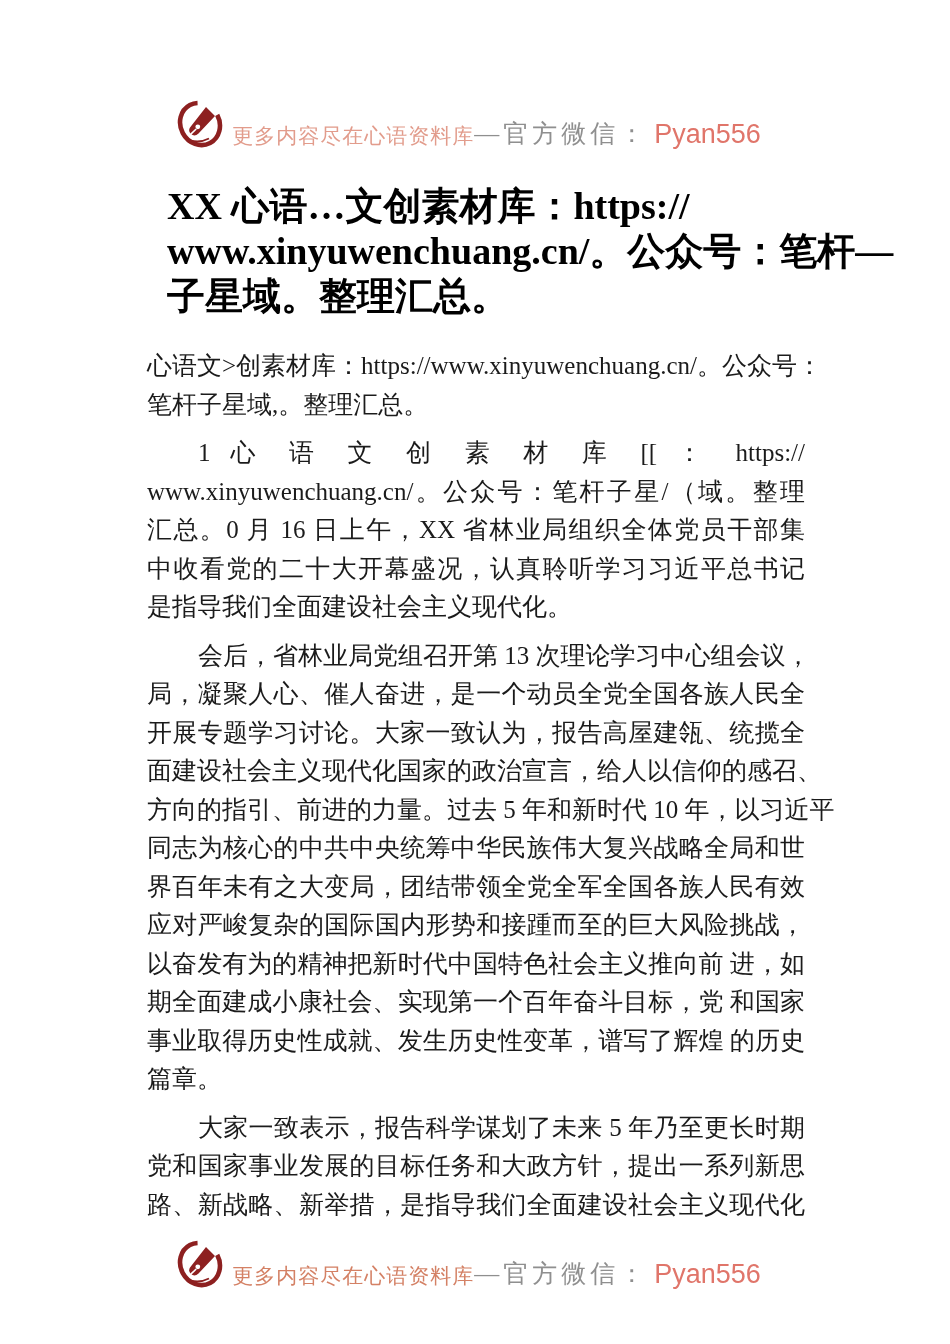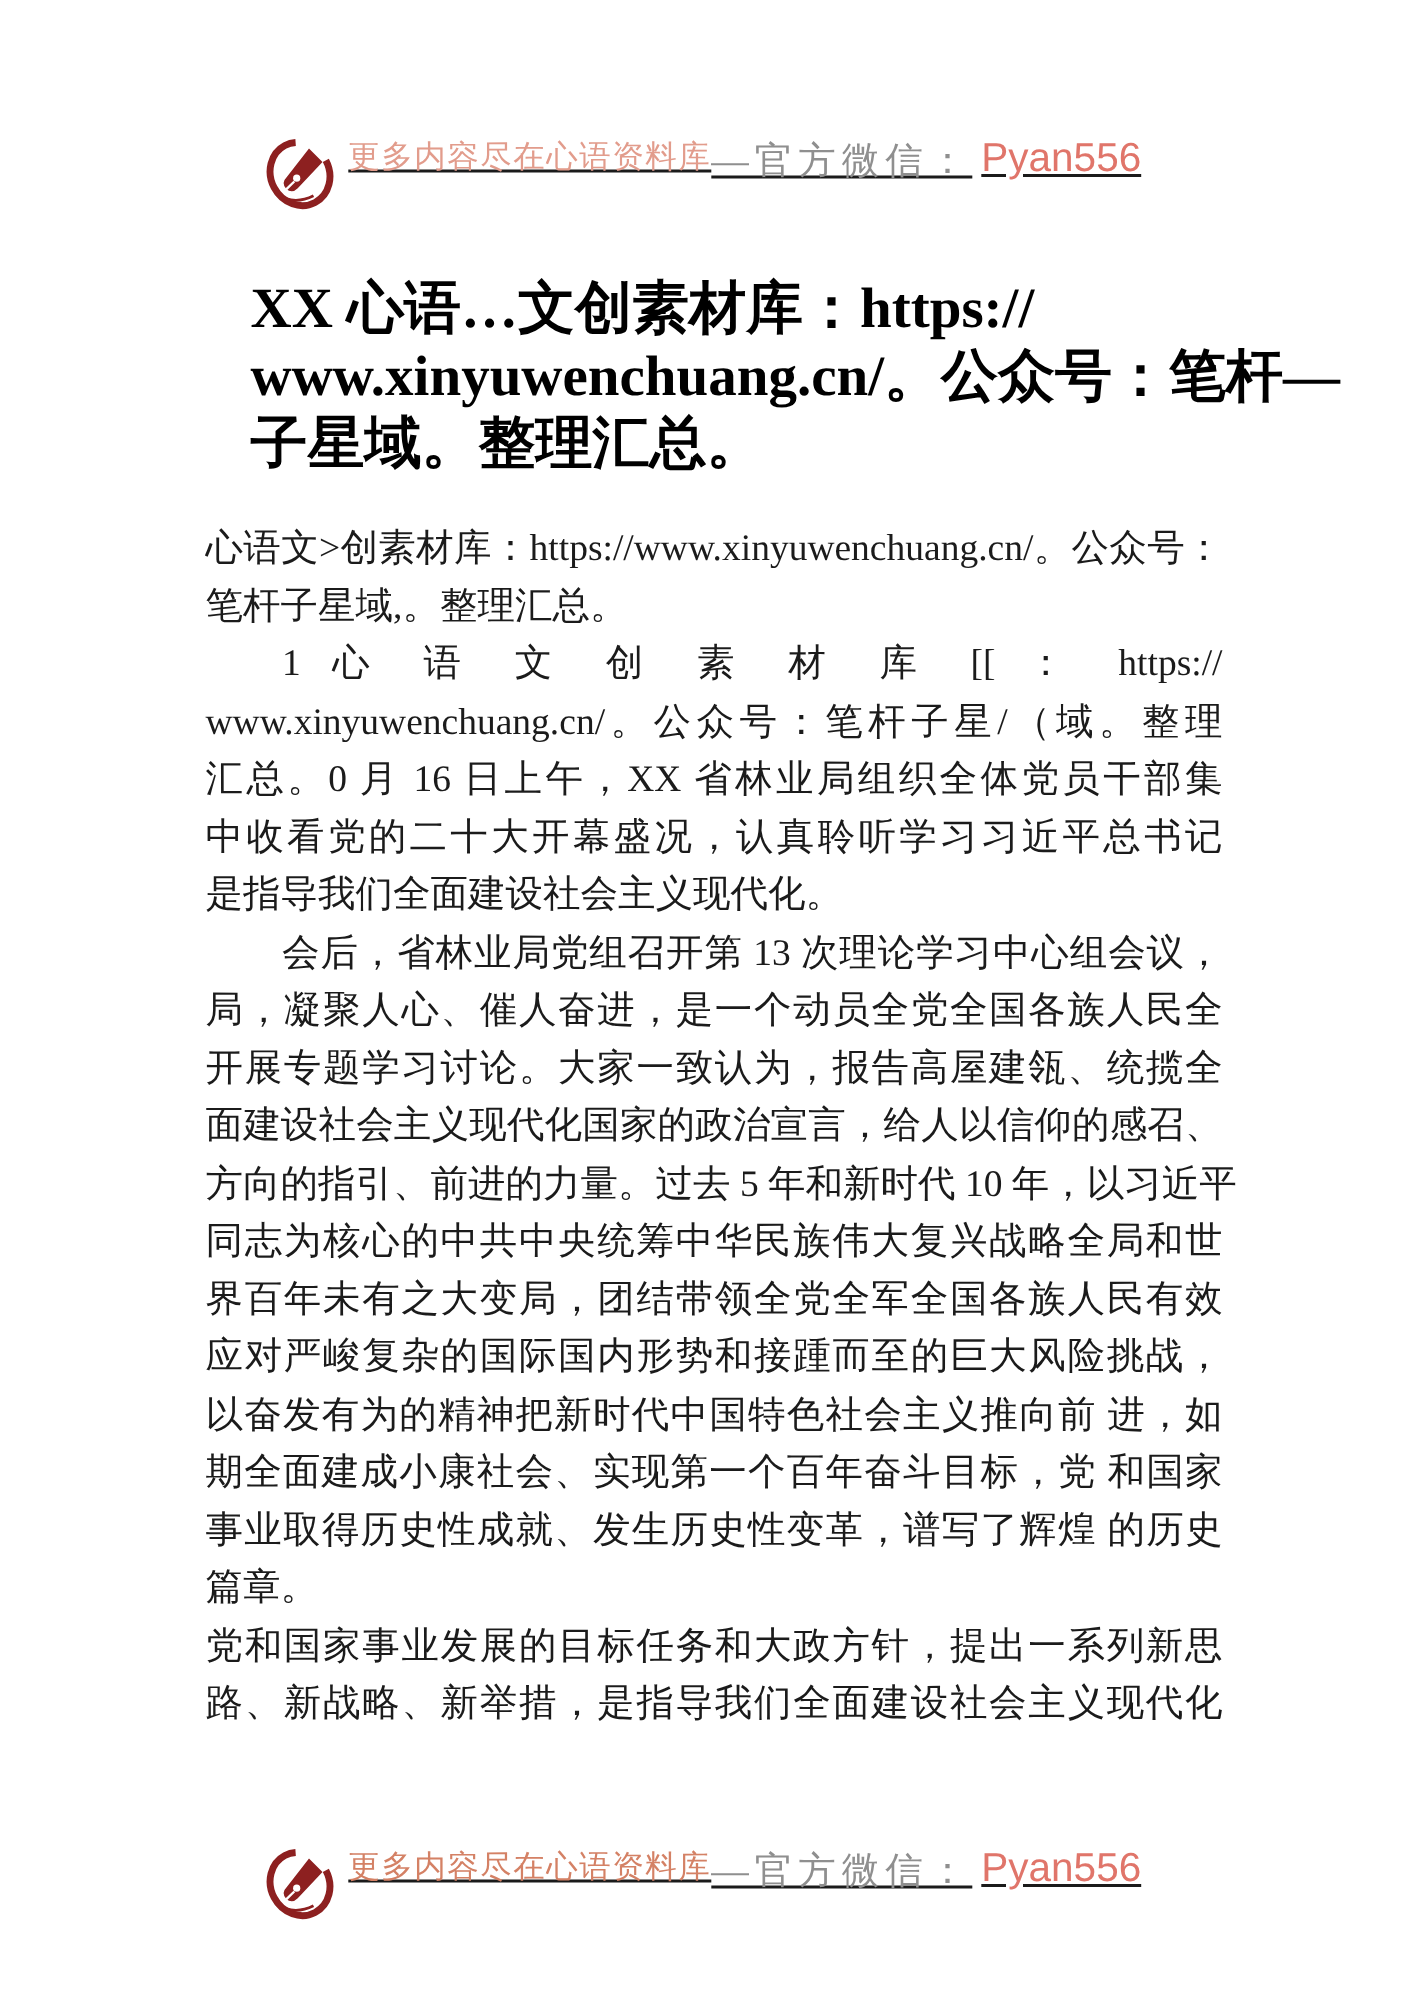--- a/index.html
+++ b/index.html
@@ -15,21 +15,21 @@
     position:relative;
     width:950px;height:1344px;
     background:#ffffff;
     overflow:hidden;
     font-family:"Liberation Serif","DejaVu Serif",serif;
     color:var(--ink);
   }
   
   .banner{
     position:absolute;left:0;right:12px;
-    display:flex;justify-content:center;align-items:flex-start;text-decoration:underline;
+    display:flex;justify-content:center;align-items:flex-end;
   }
   .banner-top{top:90px;height:60px;}
   .banner-bottom{top:1230px;height:60px;}
   .logo-wrap{width:46px;height:52px;margin-right:9px;flex:0 0 auto;}
   .logo-ring{fill:none;stroke:var(--logo);stroke-width:4.6;}
   .logo-fill{fill:var(--logo);}
   .logo-line{stroke:var(--logo);fill:none;}
   .b-main{
     font-size:21px;letter-spacing:1px;white-space:nowrap;
   }
@@ -47,21 +47,21 @@
   
   .doc{
     position:absolute;top:184px;left:137px;width:678px;font-family:Liberation Serif, serif;
   }
   .title{
     margin:0 0 28px 30px;
     font-size:38px;font-weight:bold;line-height:45px;
     color:#000;
   }
   .title-line{white-space:nowrap;}
-  .para{margin:0;}
+  .para{margin:10px;}
   .line{
     font-size:25px;line-height:38.5px;
     white-space:nowrap;
     color:var(--ink);
   }
   .line.j{text-align:justify;text-align-last:justify;}
   .line.ind{text-indent:51px;}
 </style>
 </head>
 <body>
@@ -109,20 +109,21 @@
           <div class="line j">方向的指引、前进的力量。过去 5 年和新时代 10 年，以习近平</div>
           <div class="line j">同志为核心的中共中央统筹中华民族伟大复兴战略全局和世</div>
           <div class="line j">界百年未有之大变局，团结带领全党全军全国各族人民有效</div>
           <div class="line j">应对严峻复杂的国际国内形势和接踵而至的巨大风险挑战，</div>
           <div class="line j">以奋发有为的精神把新时代中国特色社会主义推向前 进，如</div>
           <div class="line j">期全面建成小康社会、实现第一个百年奋斗目标，党 和国家</div>
           <div class="line j">事业取得历史性成就、发生历史性变革，谱写了辉煌 的历史</div>
           <div class="line">篇章。</div>
         </div>
         <div class="para">
+          <div class="line j ind">大家一致表示，报告科学谋划了未来 5 年乃至更长时期</div>
           <div class="line j">党和国家事业发展的目标任务和大政方针，提出一系列新思</div>
           <div class="line j">路、新战略、新举措，是指导我们全面建设社会主义现代化</div>
         </div>
       </div>
   </div>
 
   <div class="banner banner-bottom">
     <span class="logo-wrap">
       <svg width="46" height="52" viewBox="0 0 46 52" aria-hidden="true">
         <ellipse class="logo-ring" cx="23" cy="26" rx="19.5" ry="21.5" stroke-dasharray="104 26" transform="rotate(-28 23 26)"></ellipse>

